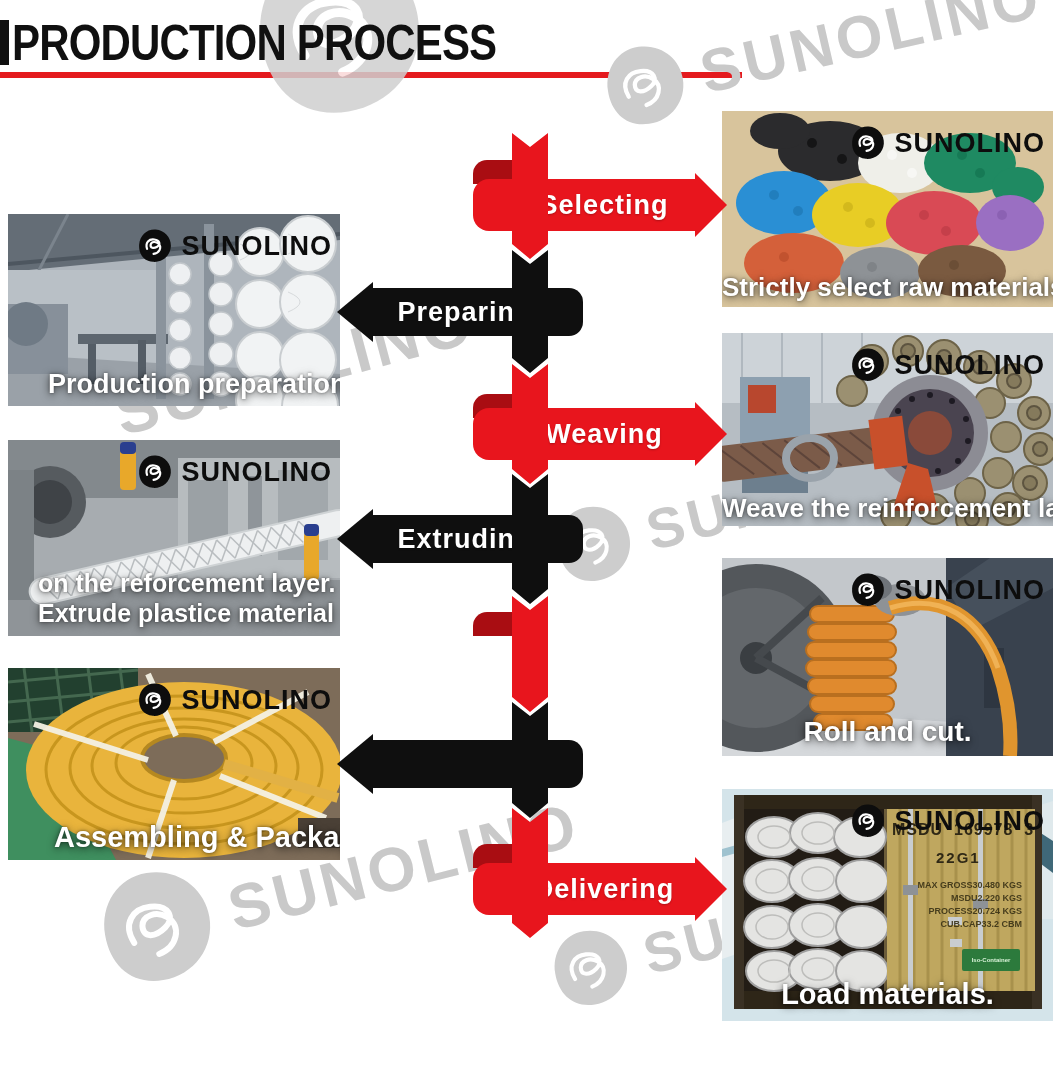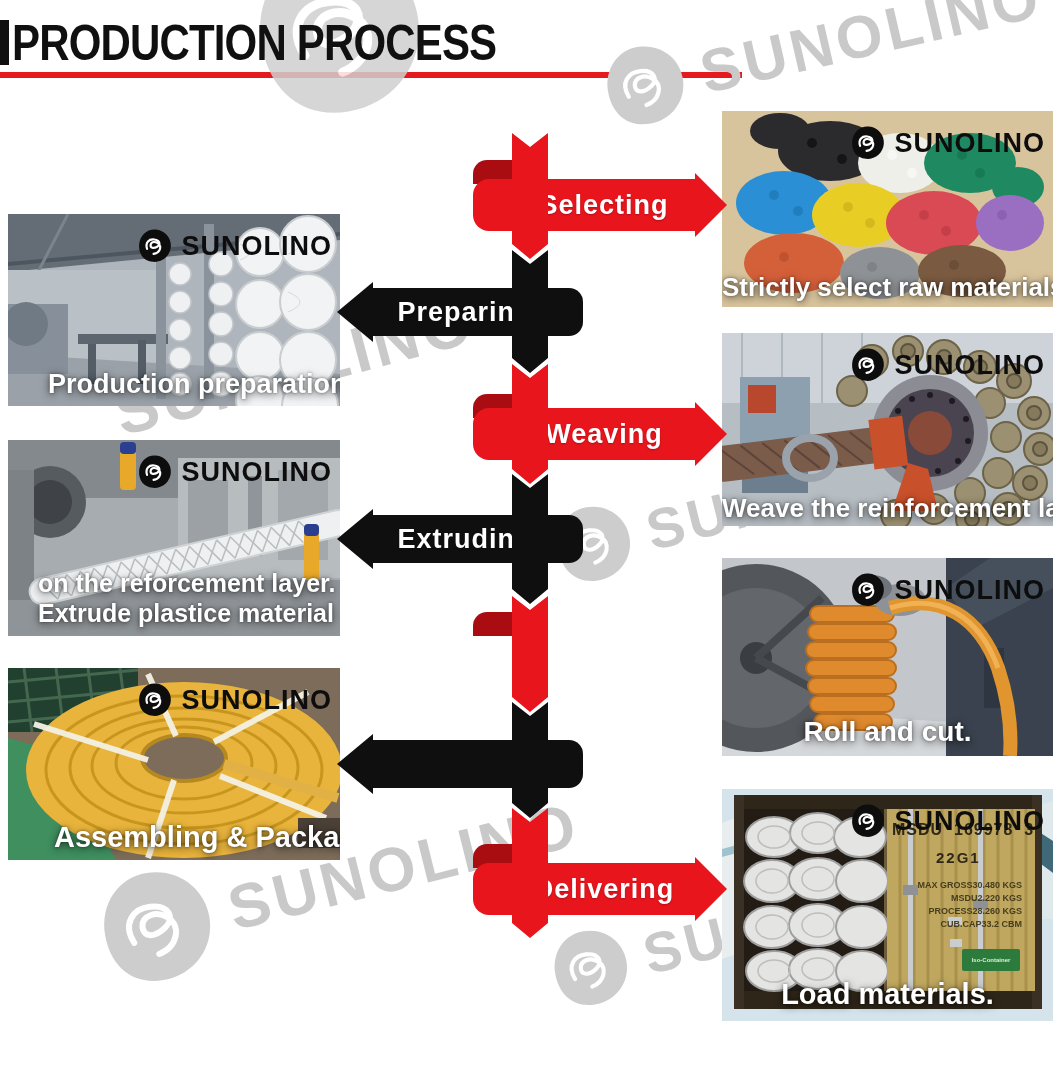--- a/index.html
+++ b/index.html
@@ -547,21 +547,21 @@
       <div class="row">
           <span>MAX GROSS</span>
           <span>30.480 KGS</span>
         </div>
       <div class="row">
           <span>MSDU</span>
           <span>2.220 KGS</span>
         </div>
       <div class="row">
           <span>PROCESS</span>
-          <span>28.260 KGS</span>
+          <span>20.724 KGS</span>
         </div>
       <div class="row">
           <span>CUB.CAP</span>
           <span>33.2 CBM</span>
         </div>
     </div>
     <div class="sticker" style="left:240px;top:160px;width:58px;height:22px;">Iso-Container</div>
     <div class="photo-logo">
       <svg width="36" height="36" viewBox="0 0 100 100">
           <path d="M52,4 C78,6 96,28 94,52 C92,78 70,96 44,94 C18,92 4,72 6,46 C8,20 28,2 52,4 Z" fill="#0d0d0d"></path>

